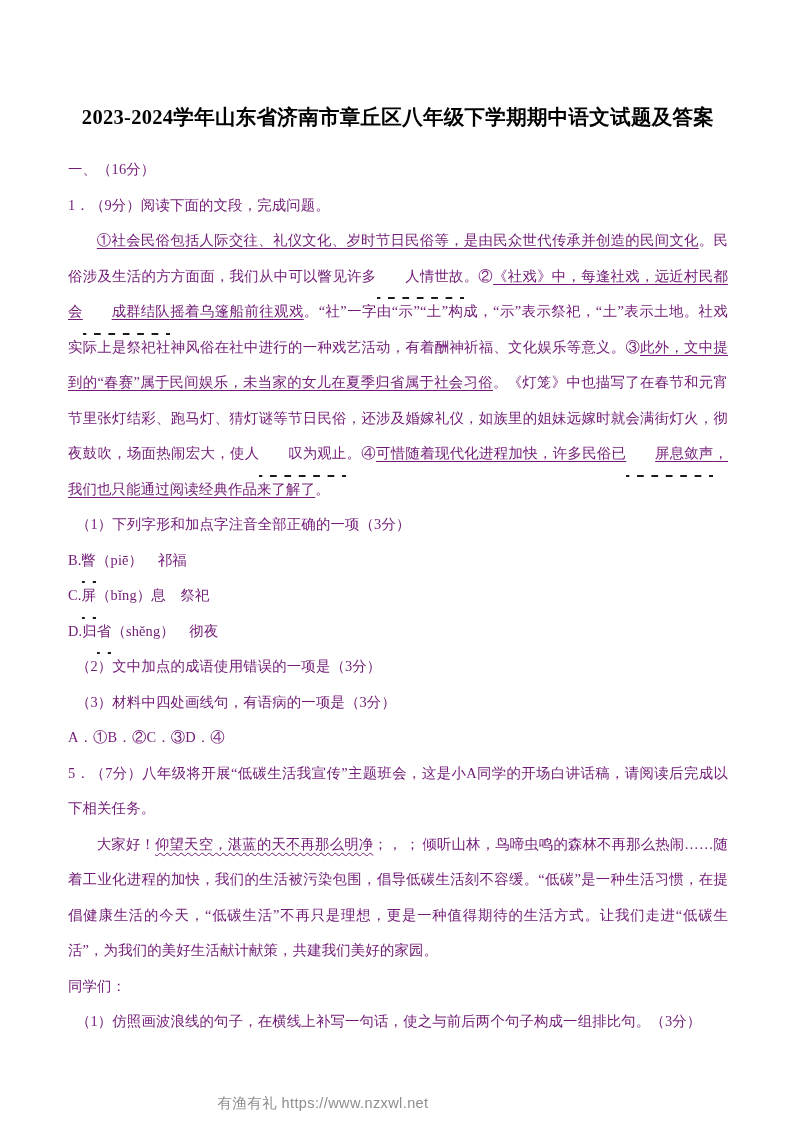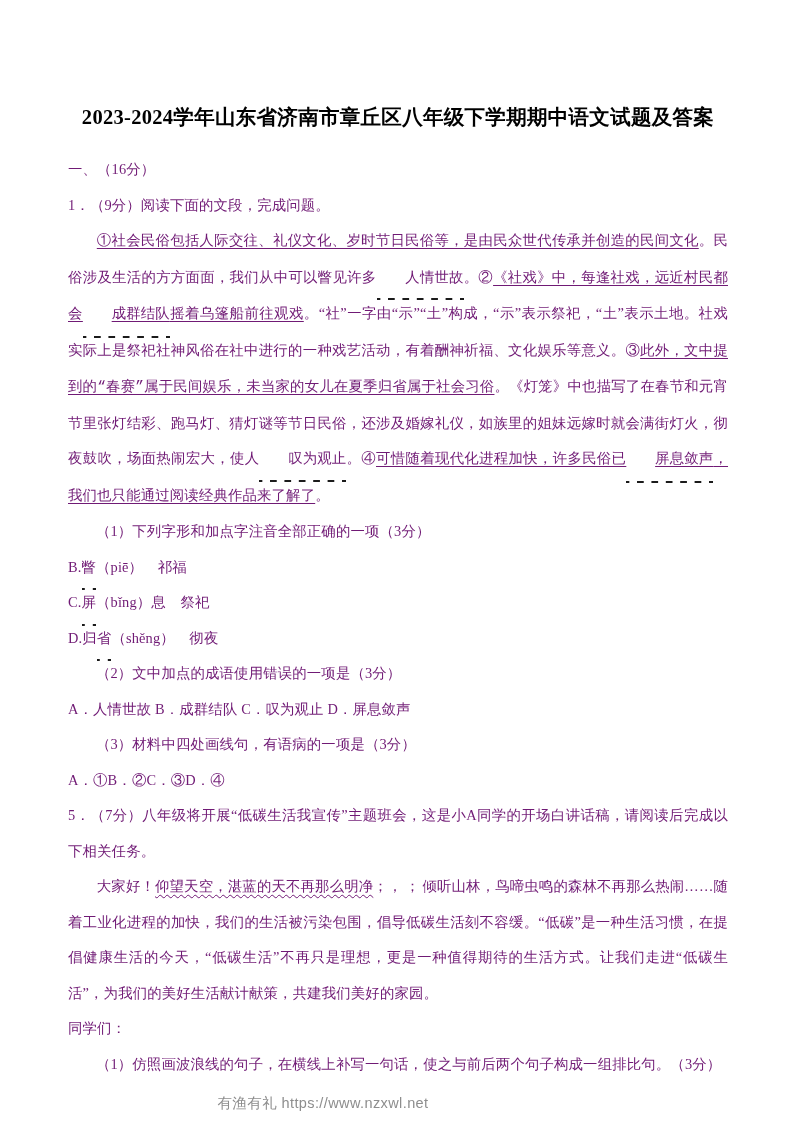--- a/index.html
+++ b/index.html
@@ -42,29 +42,28 @@
   .para {
     font-size: 14.4px;
     line-height: 35.5px;
     text-align: justify;
     text-justify: inter-ideograph;
     margin: 0;
     letter-spacing: 0.15px;
     color: #701a75;
   }
   .para.indent2 { text-indent: 2em; }
-  .para.pad-left { padding-left: 0.55em; margin-left: 20px; }
+  .para.pad-left { padding-left: 0.55em; }
   .spacer-m { height: 5px; }
 
   
   .u {
     text-decoration: underline;
     text-decoration-thickness: 1px;
     text-underline-offset: 3px;
-    font-family: Liberation Mono, monospace;
   }
   .dotted {
     position: relative;
     display: inline-block;
   }
   .dotted::after {
     content: "";
     position: absolute;
     left: 0;
     right: 0;
@@ -115,21 +114,20 @@
 
 
     <p class="para"><span>B.</span><span class="dotted">瞥</span><span>（piē）</span><span>　</span><span>祁福</span></p>
 
     <p class="para"><span>C.</span><span class="dotted">屏</span><span>（bǐng）</span><span>息</span><span>　</span><span>祭祀</span></p>
 
     <p class="para"><span>D.</span><span>归<span class="dotted">省</span></span><span>（shěng）</span><span>　</span><span>彻夜</span></p>
 
     <p class="para pad-left">（2）文中加点的成语使用错误的一项是（3分）</p>
 
-    <p class="para">A．人情世故 B．成群结队 C．叹为观止 D．屏息敛声</p>
 
     <p class="para pad-left">（3）材料中四处画线句，有语病的一项是（3分）</p>
 
     <p class="para">A．①B．②C．③D．④</p>
 
     <p class="para">5．（7分）八年级将开展“低碳生活我宣传”主题班会，这是小A同学的开场白讲话稿，请阅读后完成以下相关任务。</p>
 
     <p class="para indent2"><span>大家好！</span><span class="wavy">仰望天空，湛蓝的天不再那么明净</span><span>；</span><span class="blanks">，；</span><span>倾听山林，鸟啼虫鸣的森林不再那么热闹……随着工业化进程的加快，我们的生活被污染包围，倡导低碳生活刻不容缓。“低碳”是一种生活习惯，在提倡健康生活的今天，“低碳生活”不再只是理想，更是一种值得期待的生活方式。让我们走进“低碳生活”，为我们的美好生活献计献策，共建我们美好的家园。</span></p>
 
     <p class="para">同学们：</p>

